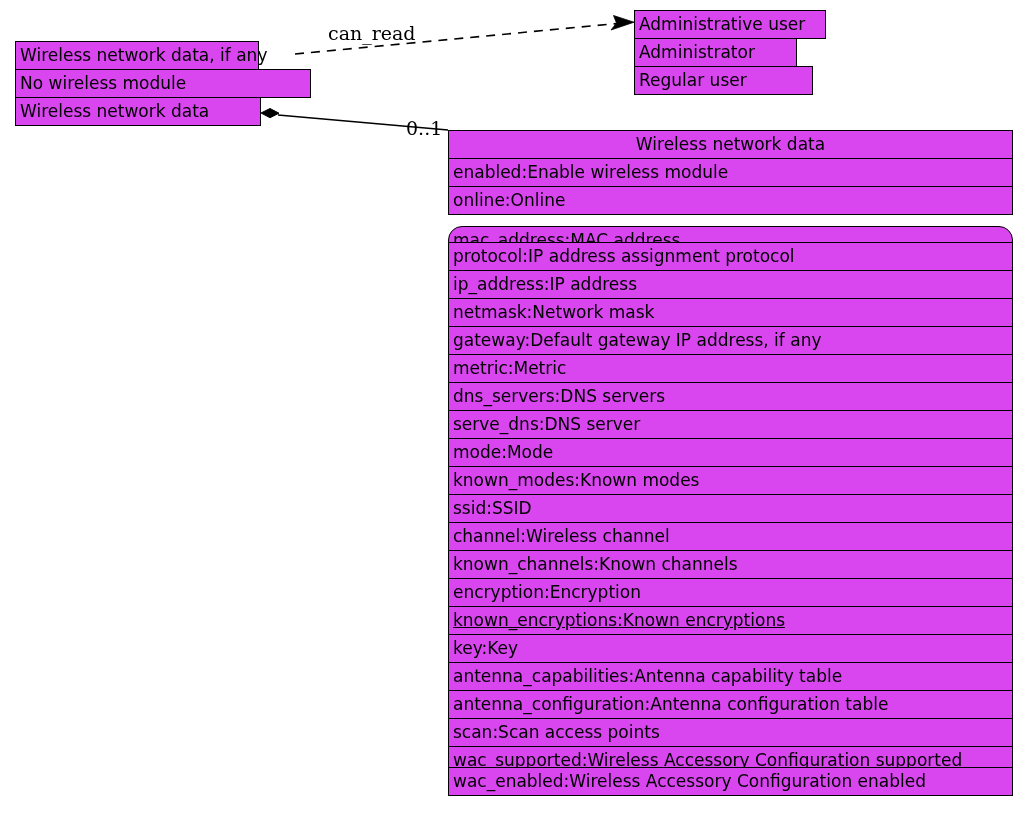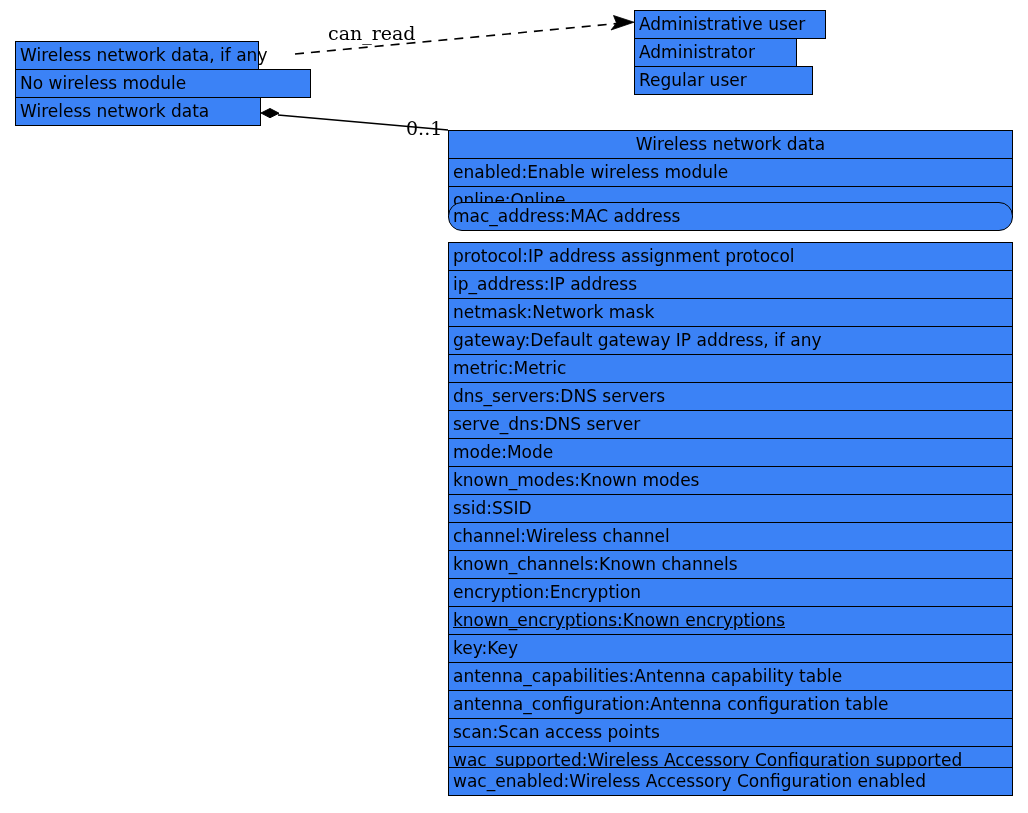--- a/index.html
+++ b/index.html
@@ -25,21 +25,21 @@
   }
 
   
   .uml-box {
     position: absolute;
     box-sizing: border-box;
   }
   .uml-row {
     box-sizing: border-box;
     border: 1px solid #000000;
-    background: #3b82f6;
+    background: #d946ef;
     font-size: 17px;
     line-height: 1;
     display: flex;
     align-items: center;
     white-space: nowrap;
     position: absolute;
     left: 0;
   }
   .uml-row.pad {
     padding-left: 4px;
@@ -130,21 +130,21 @@
     <div class="uml-row pad r0">Administrative user</div>
     <div class="uml-row pad r1">Administrator</div>
     <div class="uml-row pad r2">Regular user</div>
   </div>
 
   <div class="uml-box" id="class-wireless-network-data">
     <div class="uml-row center" style="top:0px;">Wireless network data</div>
 
   <div class="uml-row pad" style="top: 28px;">enabled:Enable wireless module</div>
       <div class="uml-row pad" style="top: 56px;">online:Online</div>
-      <div class="uml-row pad" style="top: 72px; border-radius: 14px;">mac_address:MAC address</div>
+      <div class="uml-row pad" style="top: 96px; border-radius: 14px;">mac_address:MAC address</div>
       <div class="uml-row pad" style="top: 112px;">protocol:IP address assignment protocol</div>
       <div class="uml-row pad" style="top: 140px;">ip_address:IP address</div>
       <div class="uml-row pad" style="top: 168px;">netmask:Network mask</div>
       <div class="uml-row pad" style="top: 196px;">gateway:Default gateway IP address, if any</div>
       <div class="uml-row pad" style="top: 224px;">metric:Metric</div>
       <div class="uml-row pad" style="top: 252px;">dns_servers:DNS servers</div>
       <div class="uml-row pad" style="top: 280px;">serve_dns:DNS server</div>
       <div class="uml-row pad" style="top: 308px;">mode:Mode</div>
       <div class="uml-row pad" style="top: 336px;">known_modes:Known modes</div>
       <div class="uml-row pad" style="top: 364px;">ssid:SSID</div>

